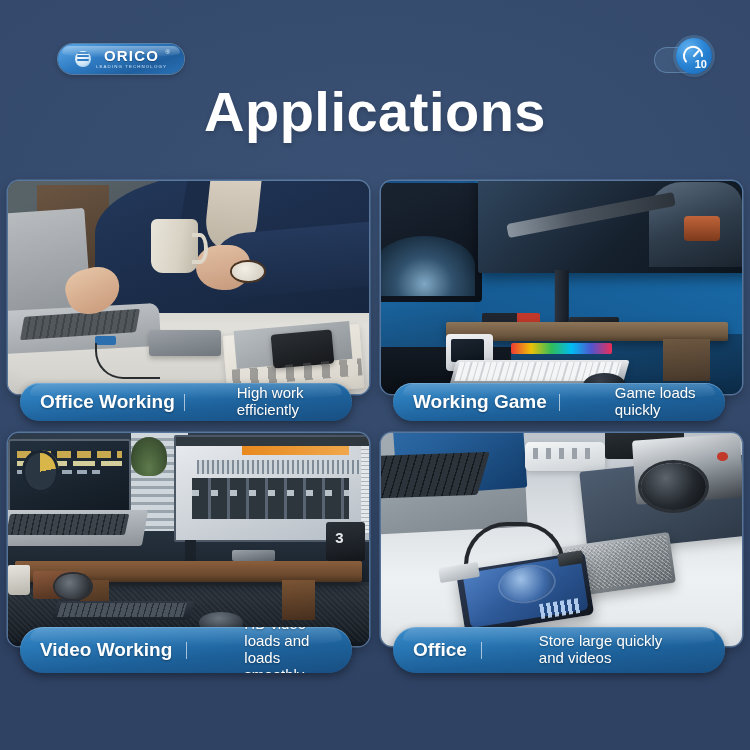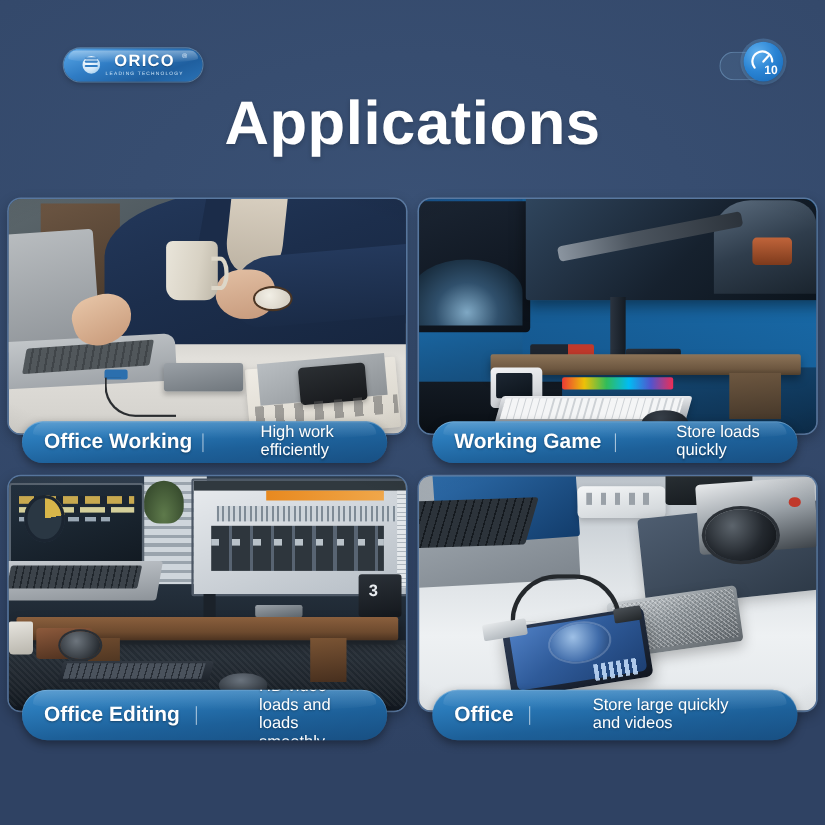--- a/index.html
+++ b/index.html
@@ -423,21 +423,21 @@
             <div class="s2-clockscr"></div>
           <div class="s2-kb"></div>
             <div class="s2-kbkeys"></div>
           <div class="s2-head"></div>
           <div class="vig"></div>
         </div>
       </div>
       <div class="label-bar one-line">
         <span class="lbl-main">Working Game</span>
         <span class="lbl-sep"></span>
-        <span class="lbl-sub">Store loads quickly</span>
+        <span class="lbl-sub">Game loads quickly</span>
       </div>
     </div>
 
     <div class="card">
       <div class="photo">
         <div class="scene">
           <div class="s3-bg"></div>
             <div class="s3-win"></div>
             <div class="s3-plant"></div>
           <div class="s3-lapscr">
@@ -470,21 +470,21 @@
           <div class="s3-cup"></div>
             <div class="s3-cam"></div>
             <div class="s3-camlens"></div>
           <div class="s3-kbd"></div>
             <div class="s3-kbdkeys"></div>
             <div class="s3-mouse"></div>
           <div class="vig"></div>
         </div>
       </div>
       <div class="label-bar two-line">
-        <span class="lbl-main">Office Editing</span>
+        <span class="lbl-main">Video Working</span>
         <span class="lbl-sep"></span>
         <span class="lbl-sub">
           <span>HD video loads and</span><br>
           <span>loads smoothly</span>
         </span>
       </div>
     </div>
 
     <div class="card">
       <div class="photo">

